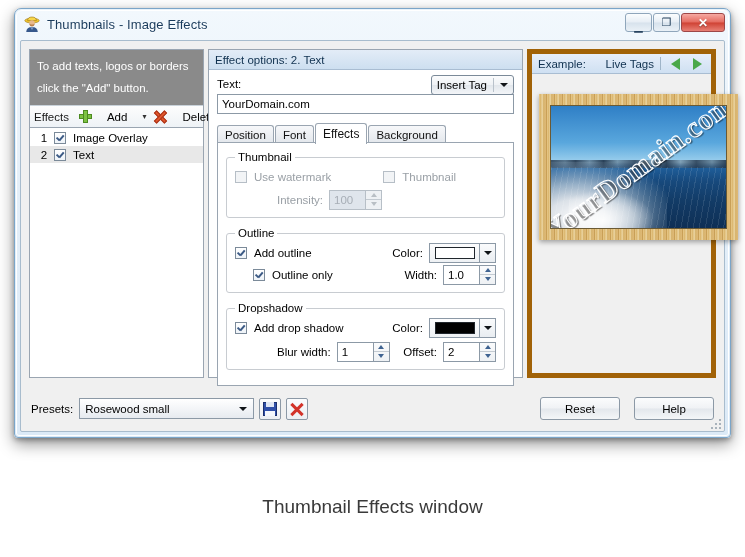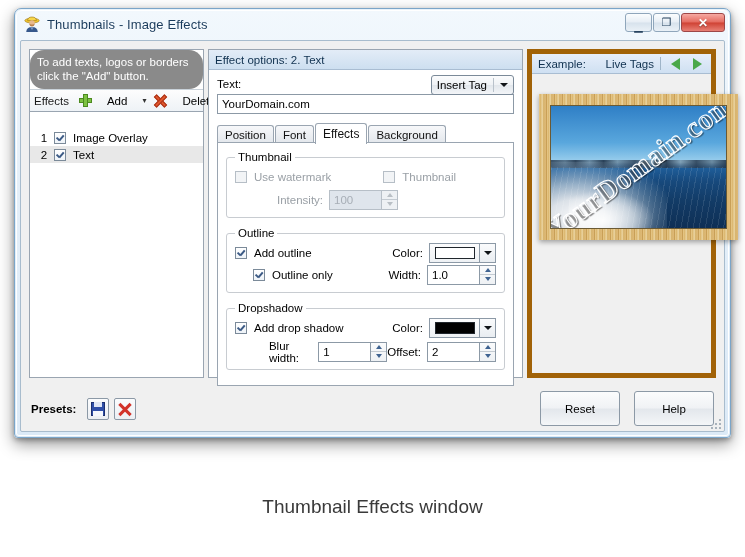--- a/index.html
+++ b/index.html
@@ -73,22 +73,21 @@
   .left-panel {
     position:absolute; left: 8px; top: 8px; width: 175px; bottom: 53px;
     background: #ffffff;
     border: 1px solid #9aa5b1;
   }
   .hint-box {
     background: #8a8a8a;
     color: #ffffff;
     padding: 5px 7px 6px 7px;
     font-size: 11.5px;
-    line-height: 14px;
-    border-radius: 14px;
+    line-height: 22px;
   }
   .eff-toolbar {
     background: linear-gradient(180deg,#fdfdfd 0%, #eef2f6 100%);
     border-top:1px solid #c9d2da; border-bottom: 1px solid #9aa5b1;
     height: 23px; display:flex; align-items:center; padding: 0 4px; gap: 5px;
   }
   .eff-toolbar .lbl { font-size: 11.5px; color:#1a1a1a; }
   .tb-btn { display:flex; align-items:center; gap:15px; cursor:default; font-size:11.5px; }
   .plus-icon { position:relative; width:13px; height:13px; }
   .plus-icon .h, .plus-icon .v {
@@ -183,21 +182,21 @@
     padding: 5px 8px 9px 8px;
   }
   fieldset.grp legend { font-size:11.5px; padding: 0 3px; color:#000; }
   fieldset.grp.dim legend { color:#000; }
 
   .cbrow { display:flex; align-items:center; font-size:11.5px; height:17px; }
   .cbrow.dis { color:#9aa0a6; }
   .spin-wrap { display:inline-flex; align-items:stretch; height:20px; }
   .spin-field {
     border:1px solid #8c99a6; border-right:none; background:#fff;
-    width: 52px; display:flex; align-items:center; padding-left:4px; font-size:11.5px;
+    width: 36px; display:flex; align-items:center; padding-left:4px; font-size:11.5px;
   }
   .spin-field.dis { background:#dfe5ec; color:#a7aeb6; border-color:#b7bfc7; }
   .spin-btns {
     width: 17px; border:1px solid #8c99a6; display:flex; flex-direction:column;
     background: linear-gradient(180deg,#fafbfc,#eef1f4);
   }
   .spin-btns.dis { border-color:#b7bfc7; background:#eef1f4; }
   .spin-btns div {
     flex:1; display:flex; align-items:center; justify-content:center;
     font-size:6px; color:#2e4f78; line-height:1; cursor:default;
@@ -294,21 +293,21 @@
     -webkit-text-stroke: 1.1px #ffffff;
     text-shadow: 1px 2px 1px rgba(0,0,0,0.45);
     letter-spacing: 0.5px;
   }
 
   
   .bottom-bar {
     position:absolute; left:0; right:0; bottom:0; height:45px;
     display:flex; align-items:center; padding: 0 10px;
   }
-  .presets-label { font-size:11.5px; margin-right:6px;font-weight:bold; }
+  .presets-label { font-size:11.5px; margin-right:6px; }
   .combo {
     width: 175px; height: 21px; border:1px solid #8c99a6;
     background: linear-gradient(180deg,#ffffff 0%, #f2f4f7 55%, #e6eaef 100%);
     display:flex; align-items:center; padding-left:5px; font-size:11.5px;
     position:relative; cursor:default;
   }
   .combo .arr { position:absolute; right:6px; top:8px; }
   .icon-btn {
     width: 22px; height: 22px; margin-left: 5px;
     border:1px solid #8c99a6; border-radius:2px;
@@ -318,21 +317,21 @@
   .save-ico { width:14px; height:14px; position:relative; }
   .save-ico .body { position:absolute; inset:0; background:#2f4fa8; border:1px solid #1b2f6e; }
   .save-ico .shutter { position:absolute; left:3px; top:0px; width:8px; height:5px; background:#dfe6f5; }
   .save-ico .lbl2 { position:absolute; left:2px; bottom:0px; width:10px; height:5px; background:#f4f7fd; }
   .redx { position:relative; width:14px; height:14px; }
   .redx i { position:absolute; left:-1px; top:6px; width:16px; height:3px; background:#d2332a; display:block; }
   .redx i:first-child { transform: rotate(45deg); }
   .redx i:last-child  { transform: rotate(-45deg); }
 
   .btn {
-    height: 35px; min-width: 80px; margin-left: 14px;
+    height: 23px; min-width: 80px; margin-left: 14px;
     border:1px solid #8c99a6; border-radius:3px;
     background: linear-gradient(180deg,#fbfcfd 0%, #f0f2f5 48%, #e3e7ec 52%, #f4f6f8 100%);
     display:flex; align-items:center; justify-content:center;
     font-size:11.5px; cursor:default;
   }
   .btn.default {
     border:1px solid #3c93d6;
     box-shadow: 0 0 0 1px #bfe0f5 inset;
   }
   .grow { flex:1; }
@@ -604,20 +603,24 @@
               <div class="wake"></div>
               <div class="wake2"></div>
               <div class="wm-text">YourDomain.com</div>
             </div>
           </div>
         </div>
       </div>
 
       <div class="bottom-bar">
         <span class="presets-label">Presets:</span>
+        <div class="combo">
+          <span>Rosewood small</span>
+          <span class="arr arr-dn"></span>
+        </div>
         <div class="icon-btn">
           <span class="save-ico">
             <span class="body"></span>
               <span class="shutter"></span>
               <span class="lbl2"></span>
           </span>
         </div>
         <div class="icon-btn">
           <span class="redx">
               <i></i>

